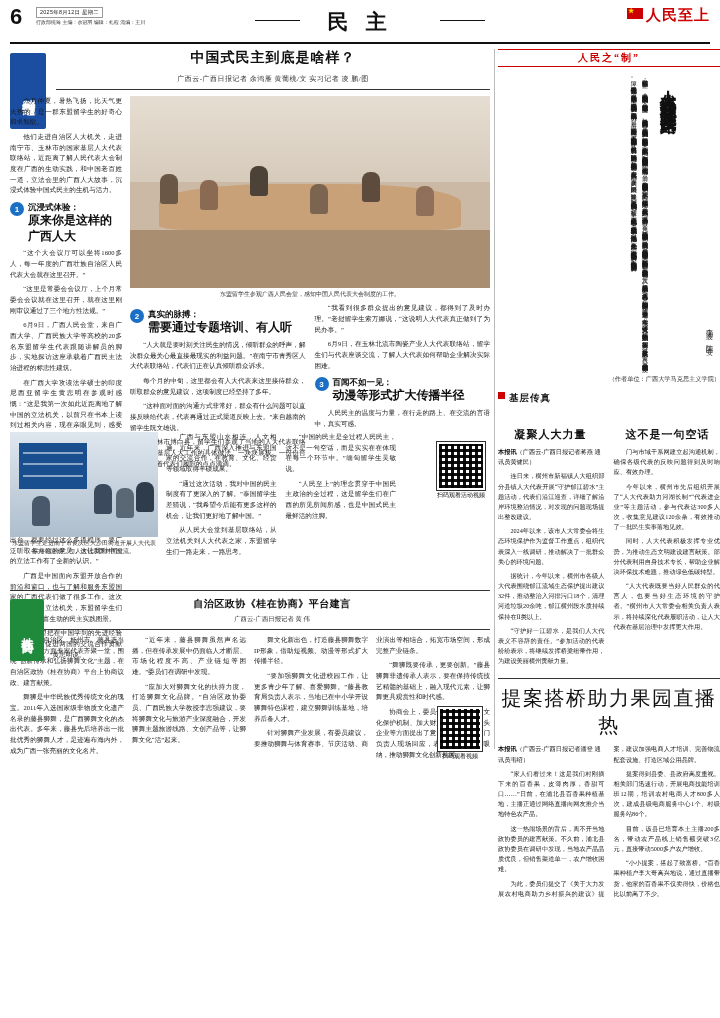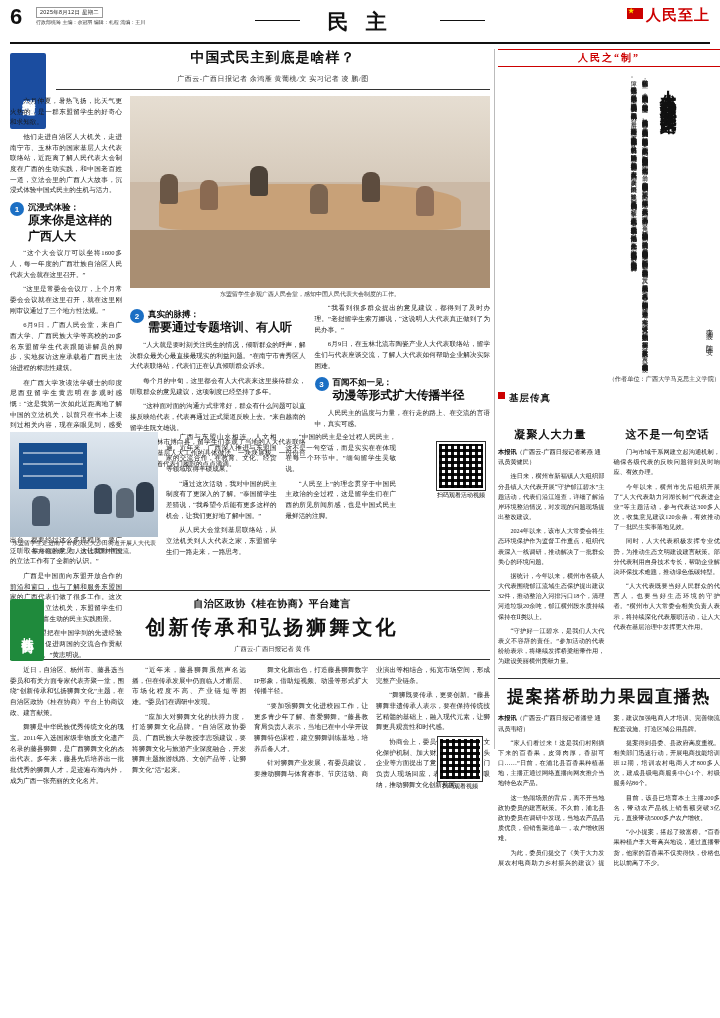--- a/index.html
+++ b/index.html
@@ -173,21 +173,21 @@
     flex:1; font-size:11px; font-weight:bold; letter-spacing:1px; text-align:center;
     font-family:"Liberation Sans", sans-serif;
   }
   .r-cols2 { column-count:2; column-gap:9px; margin-top:5px; }
   .r-p { font-size:6.2px; line-height:1.64; text-align:justify; margin:0 0 4px 0; color:#1a1a1a;}
   .r-p.ind { text-indent:2em; }
   .r-lead { font-size:6.2px; line-height:1.64; margin:0 0 4px 0; }
   .r-lead b { font-weight:bold; }
 
   .r-div { height:1px; background:#333; margin:8px 0 6px 0; }
-  .r-h2 { font-size:17px; font-weight:bold; letter-spacing:1.5px; text-align:center;
+  .r-h2 { font-size:20px; font-weight:normal; letter-spacing:1.5px; text-align:center;
     font-family:"Liberation Sans", sans-serif; }
 
   
   .ph .band { position:absolute; left:0; right:0; }
   .ph .wall { top:0; height:45%; background:linear-gradient(#e6ded2,#d6cabb); }
   .ph .floor { bottom:0; height:30%; background:#a98e72; }
   .ph .table {
     position:absolute; left:8%; right:8%; top:46%; height:24%;
     background:#c8a178; border-radius:40% 40% 10% 10%;
   }
@@ -332,21 +332,20 @@
           <div class="qr-cap">扫码观看活动视频</div>
         </div>
       </div>
 
       <div class="gz-wrap">
         <div class="gz-tag">
           <span>桂在协商</span>
         </div>
         <div class="gz-head">
           <div class="gz-shoulder">自治区政协《桂在协商》平台建言</div>
-          <div class="gz-main">创新传承和弘扬狮舞文化</div>
           <div class="gz-by">广西云-广西日报记者  黄 伟</div>
         </div>
         <div class="gz-rule"></div>
         <div class="gz-cols">
           <p class="p ind">近日，自治区、杨州市、藤县选当委员和有关方面专家代表齐聚一堂，围绕“创新传承和弘扬狮舞文化”主题，在自治区政协《桂在协商》平台上协商议政、建言献策。</p>
           <p class="p ind">舞狮是中华民族优秀传统文化的瑰宝。2011年入选国家级非物质文化遗产名录的藤县狮舞，是广西狮舞文化的杰出代表。多年来，藤县先后培养出一批批优秀的狮舞人才，足迹遍布海内外，成为广西一张亮丽的文化名片。</p>
           <p class="p ind">“近年来，藤县狮舞虽然声名远播，但在传承发展中仍面临人才断层、市场化程度不高、产业链短等困难。”委员们在调研中发现。</p>
           <p class="p ind">“应加大对狮舞文化的扶持力度，打造狮舞文化品牌。”自治区政协委员、广西民族大学教授李志强建议，要将狮舞文化与旅游产业深度融合，开发狮舞主题旅游线路、文创产品等，让狮舞文化“活”起来。</p>
           <p class="p ind">舞文化新出色，打造藤县狮舞数字IP形象，借助短视频、动漫等形式扩大传播半径。</p>
           <p class="p ind">“要加强狮舞文化进校园工作，让更多青少年了解、喜爱狮舞。”藤县教育局负责人表示，当地已在中小学开设狮舞特色课程，建立狮舞训练基地，培养后备人才。</p>

